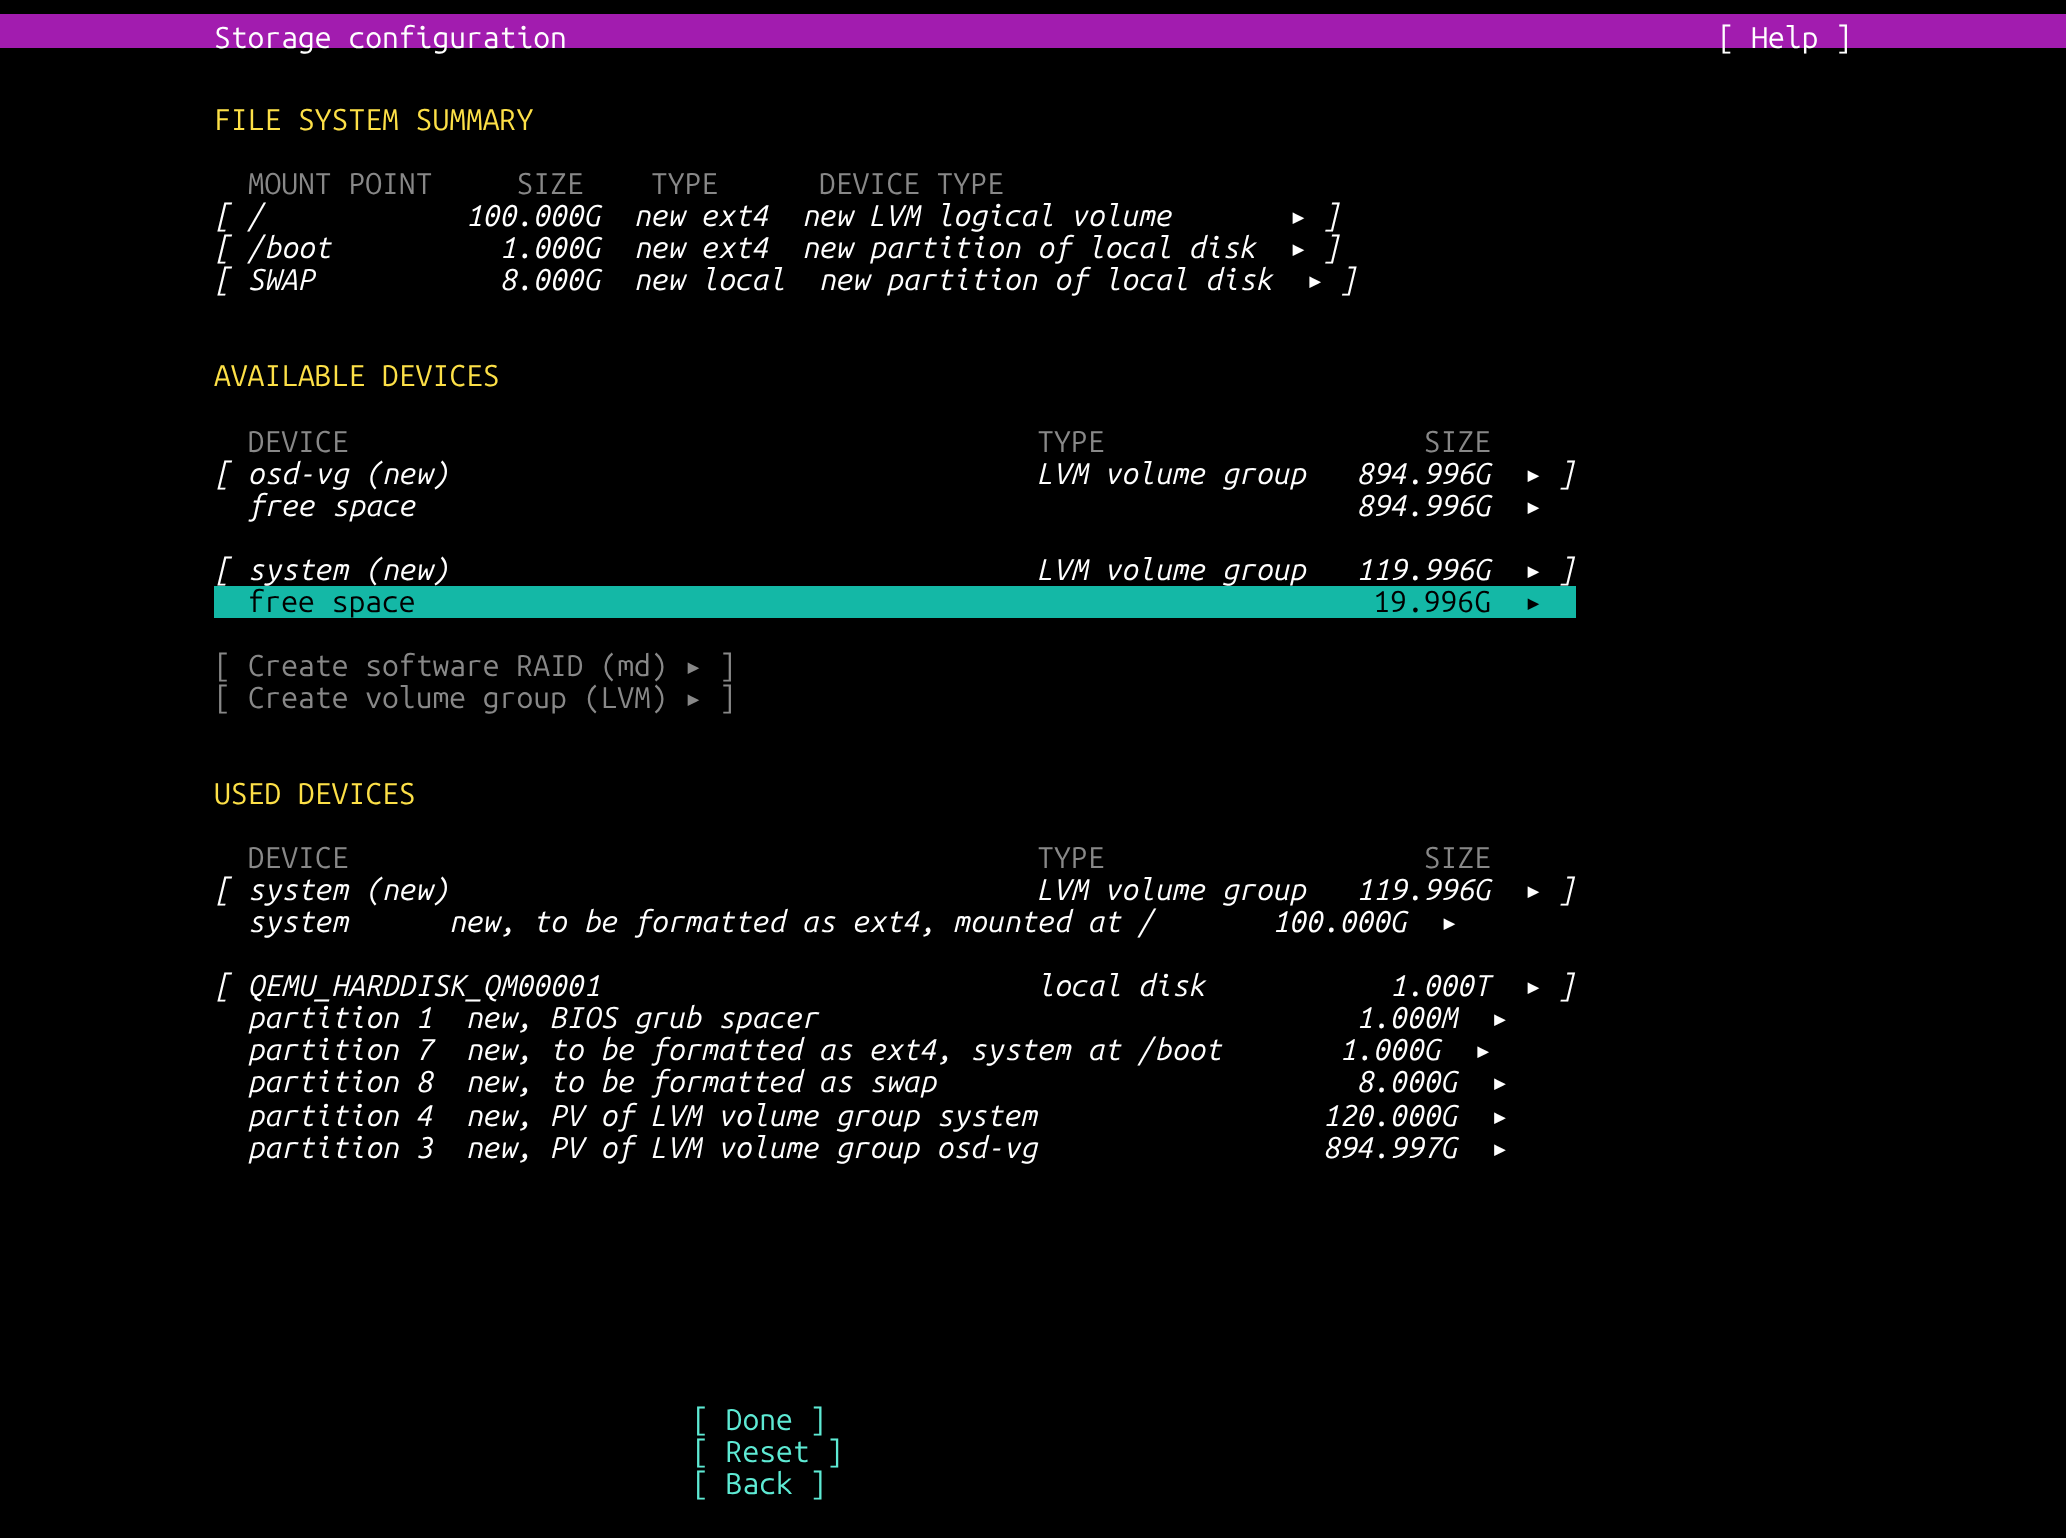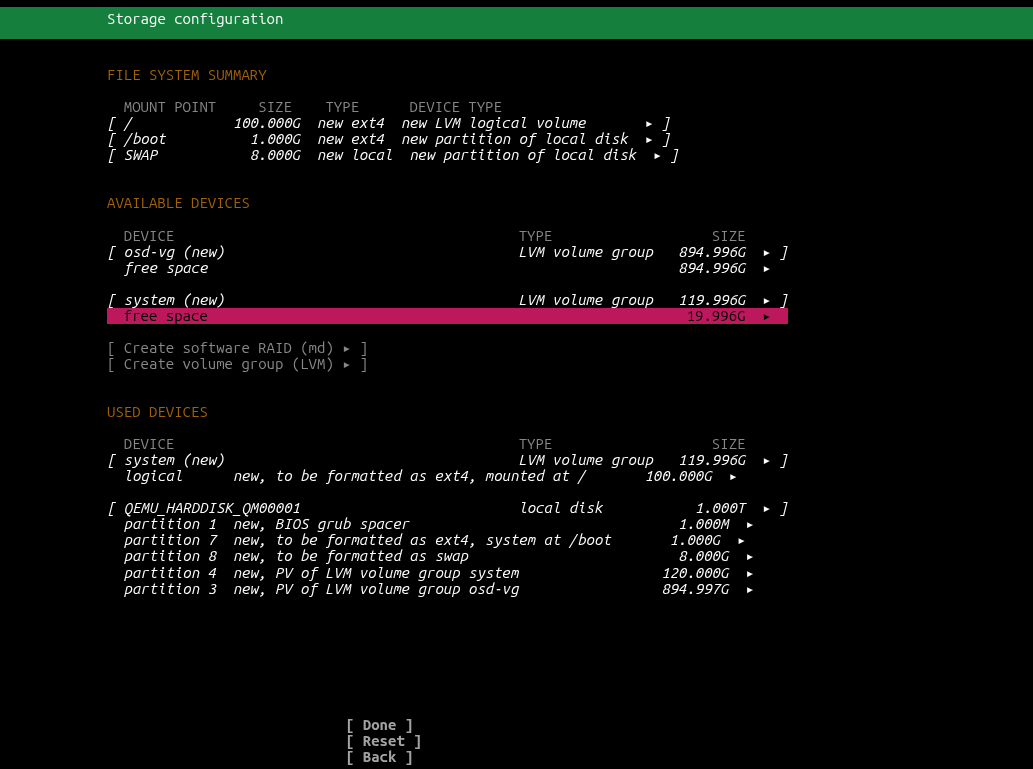--- a/index.html
+++ b/index.html
@@ -8,76 +8,76 @@
     background: #000;
     color: #fff;
     font-family: "Ubuntu Mono", "DejaVu Sans Mono", "Liberation Mono", monospace;
     font-size: 15px;
     line-height: 1.07;
     width: 1033px;
     height: 769px;
     overflow: hidden;
   }
   .titlebar {
-    background: #15803d;
+    background: #a21caf;
     color: #fff;
-    height: 32px;
+    height: 17px;
     line-height: 24px;
     padding: 0 14px 0 14px;
     display: flex;
     justify-content: space-between;
     font-weight: normal;
     margin-top: 7px;
   }
   .titlebar .title {
     padding-left: 93px;
   }
   .titlebar .help {
     padding-right: 93px;
   }
   .content {
     padding-left: 107px;
     padding-top: 12px;
     white-space: pre;
   }
   .section-heading {
-    color: #a16207;
+    color: #fde047;
     margin-top: 0;
   }
   .dim {
     color: #888;
     margin-top: 12px;
   }
   .row {
     color: #fff;
     font-style: italic;
   }
   .selected {
-    background: #be185d;
+    background: #14b8a6;
     color: #000;
     display: inline-block;
   }
   .arrow {
     color: #fff;
   }
   .footer {
     margin-top: 120px;
     text-align: left;
     padding-left: 346px;
   }
   .btn-line {
-    color: #a3a3a3;
-    font-weight: bold;
+    color: #5eead4;
   }
 </style>
 </head>
 <body>
 
 <div class="titlebar">
   <span class="title">Storage configuration</span>
+  <span class="help">[ Help ]</span>
 </div>
 
 <div class="content">
 <span class="section-heading">FILE SYSTEM SUMMARY</span>
 
 <span class="dim">  <span>MOUNT POINT</span>     <span>SIZE</span>    <span>TYPE</span>      <span>DEVICE TYPE</span></span>
 <span class="row">[ <span>/</span>            <span>100.000G</span>  <span>new ext4</span>  <span>new LVM logical volume</span>       <span class="arrow">▸</span> ]</span>
 <span class="row">[ <span>/boot</span>          <span>1.000G</span>  <span>new ext4</span>  <span>new partition of local disk</span>  <span class="arrow">▸</span> ]</span>
 <span class="row">[ <span>SWAP</span>           <span>8.000G</span>  <span>new local</span>  <span>new partition of local disk</span>  <span class="arrow">▸</span> ]</span>
 
@@ -92,21 +92,21 @@
 <span class="selected">  <span>free space</span>                                                         <span>19.996G</span>  <span>▸</span>  </span>
 
 <span class="dim">[ <span>Create software RAID (md)</span> <span>▸</span> ]</span>
 <span class="dim">[ <span>Create volume group (LVM)</span> <span>▸</span> ]</span>
 
 
 <span class="section-heading">USED DEVICES</span>
 
 <span class="dim">  <span>DEVICE</span>                                         <span>TYPE</span>                   <span>SIZE</span></span>
 <span class="row">[ <span>system (new)</span>                                   <span>LVM volume group</span>   <span>119.996G</span>  <span class="arrow">▸</span> ]</span>
-<span class="row">  <span>logical</span>      <span>new, to be formatted as ext4, mounted at /</span>       <span>100.000G</span>  <span class="arrow">▸</span></span>
+<span class="row">  <span>system</span>      <span>new, to be formatted as ext4, mounted at /</span>       <span>100.000G</span>  <span class="arrow">▸</span></span>
 
 <span class="row">[ <span>QEMU_HARDDISK_QM00001</span>                          <span>local disk</span>           <span>1.000T</span>  <span class="arrow">▸</span> ]</span>
 <span class="row">  <span>partition 1</span>  <span>new, BIOS grub spacer</span>                                <span>1.000M</span>  <span class="arrow">▸</span></span>
 <span class="row">  <span>partition 7</span>  <span>new, to be formatted as ext4, system at /boot</span>       <span>1.000G</span>  <span class="arrow">▸</span></span>
 <span class="row">  <span>partition 8</span>  <span>new, to be formatted as swap</span>                         <span>8.000G</span>  <span class="arrow">▸</span></span>
 <span class="row">  <span>partition 4</span>  <span>new, PV of LVM volume group system</span>                 <span>120.000G</span>  <span class="arrow">▸</span></span>
 <span class="row">  <span>partition 3</span>  <span>new, PV of LVM volume group osd-vg</span>                 <span>894.997G</span>  <span class="arrow">▸</span></span>
 </div>
 
 <div class="footer">

